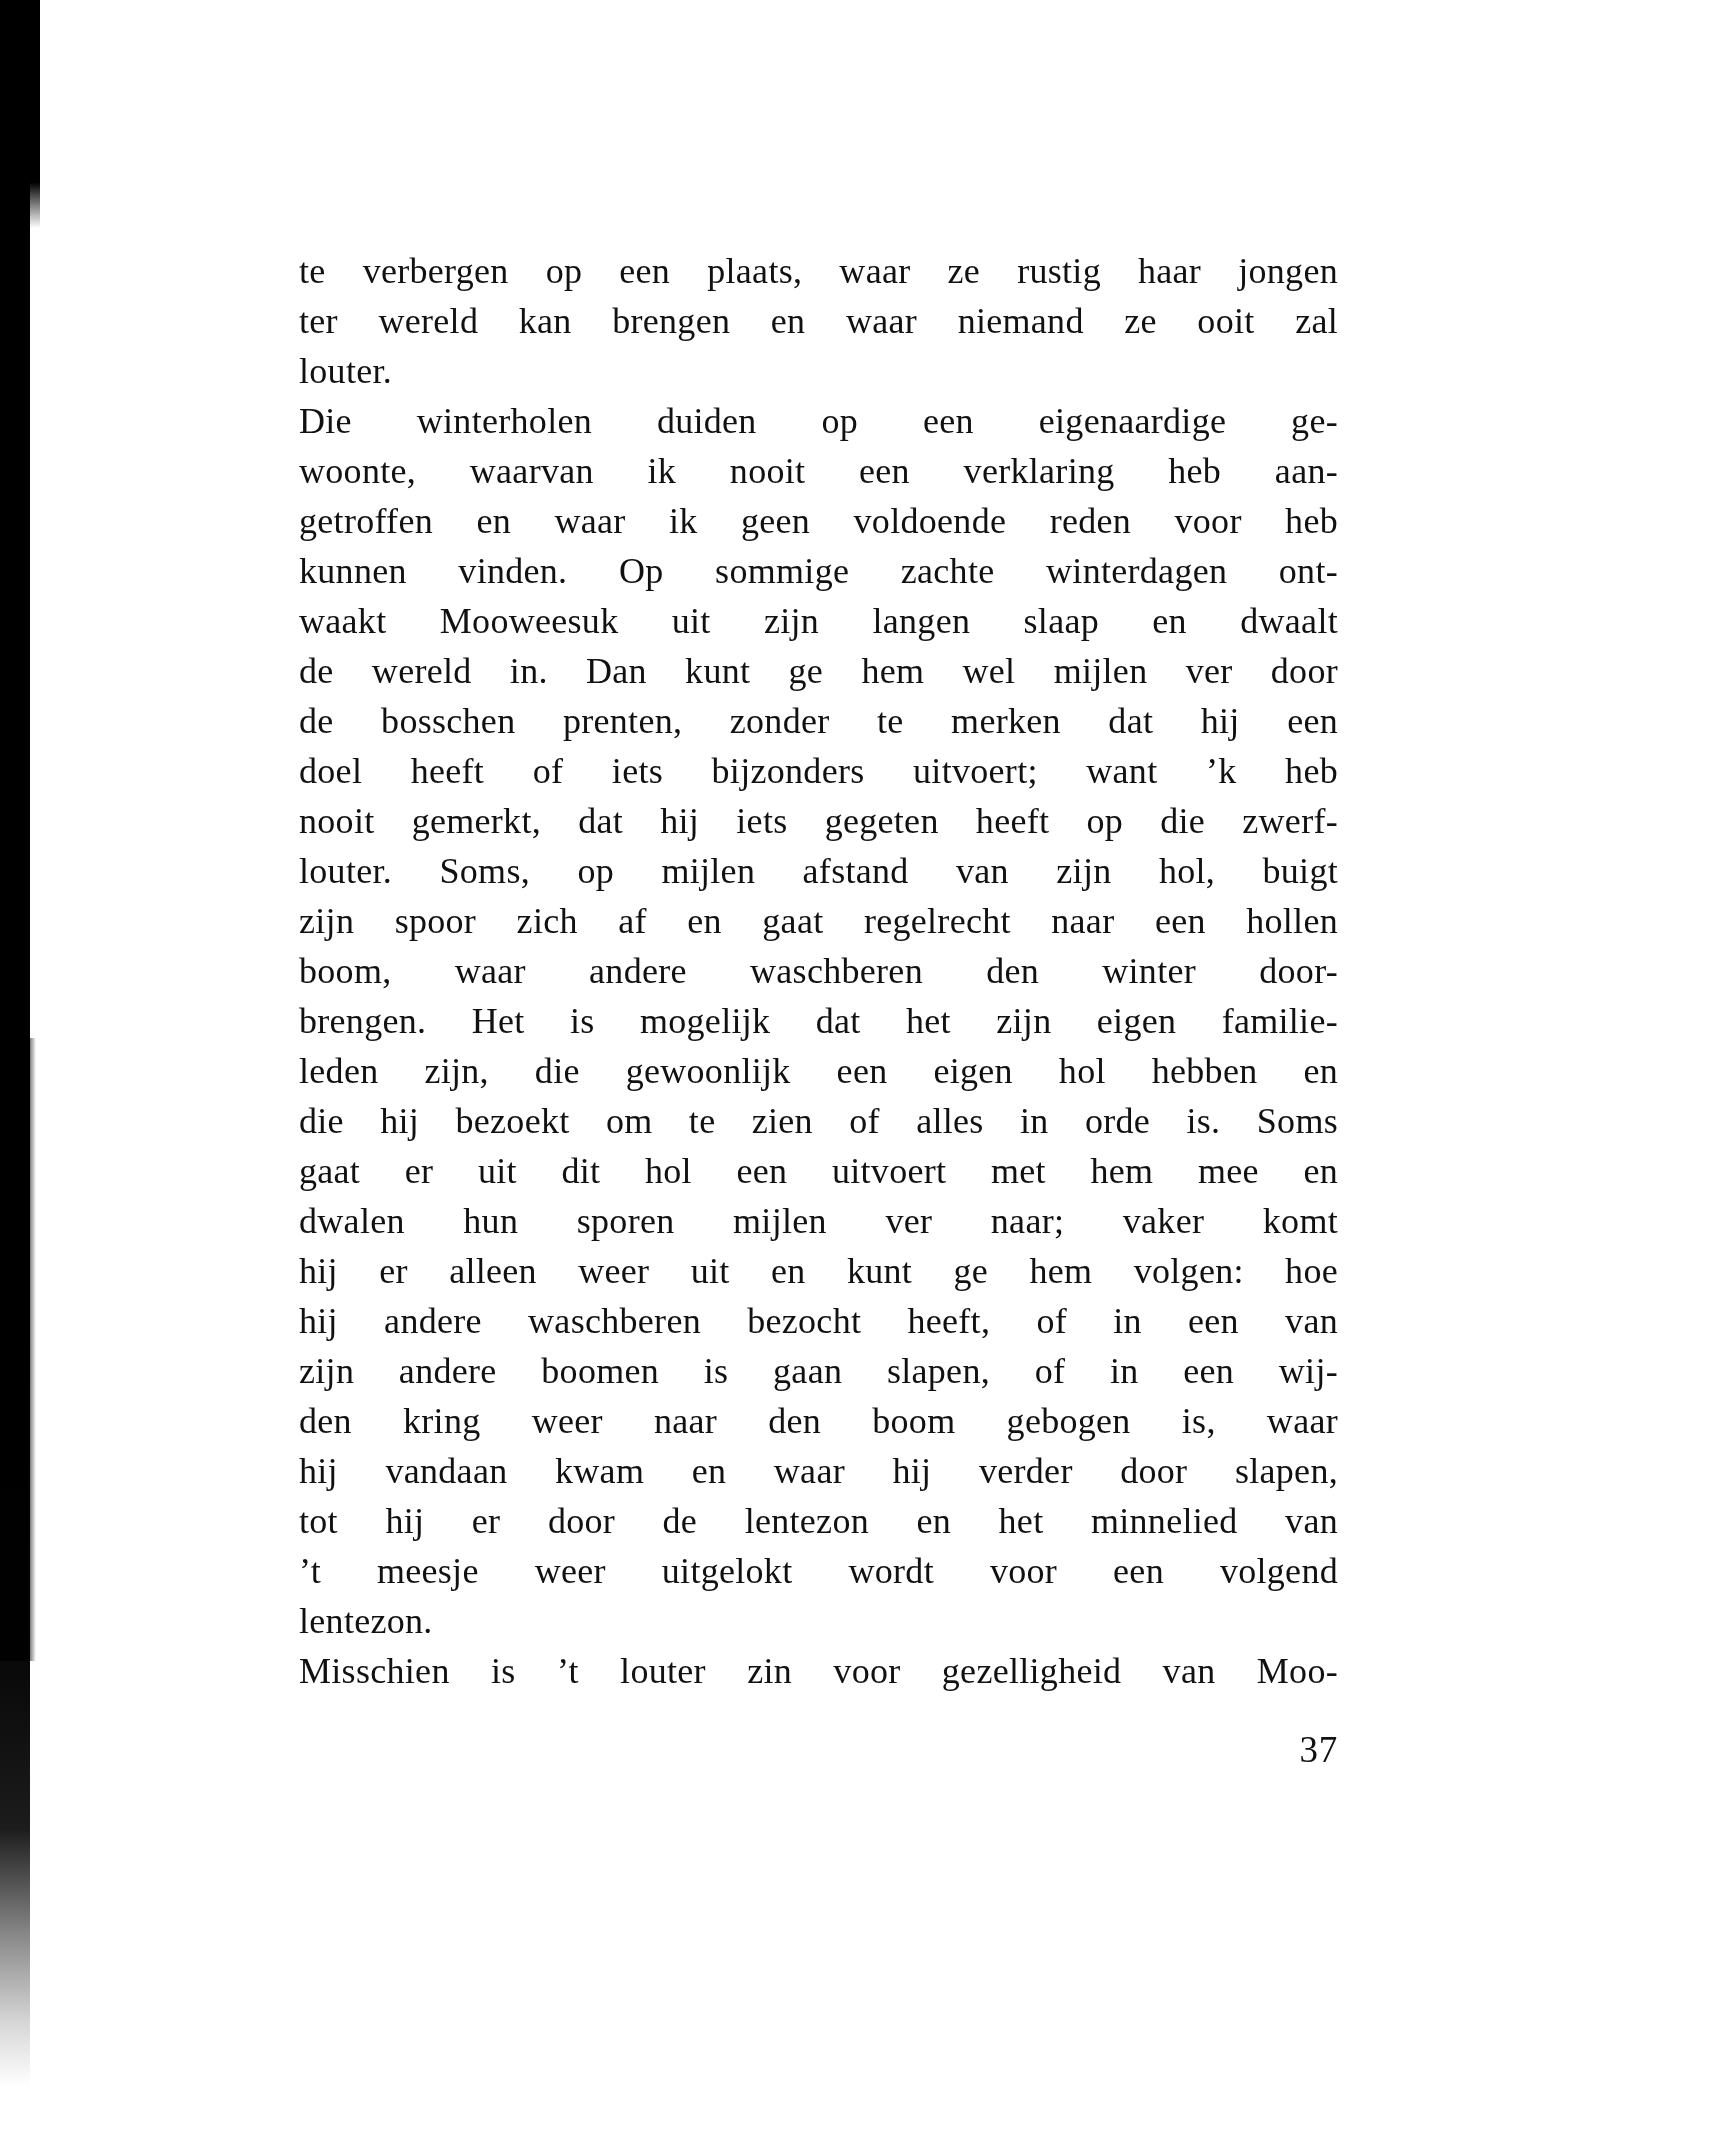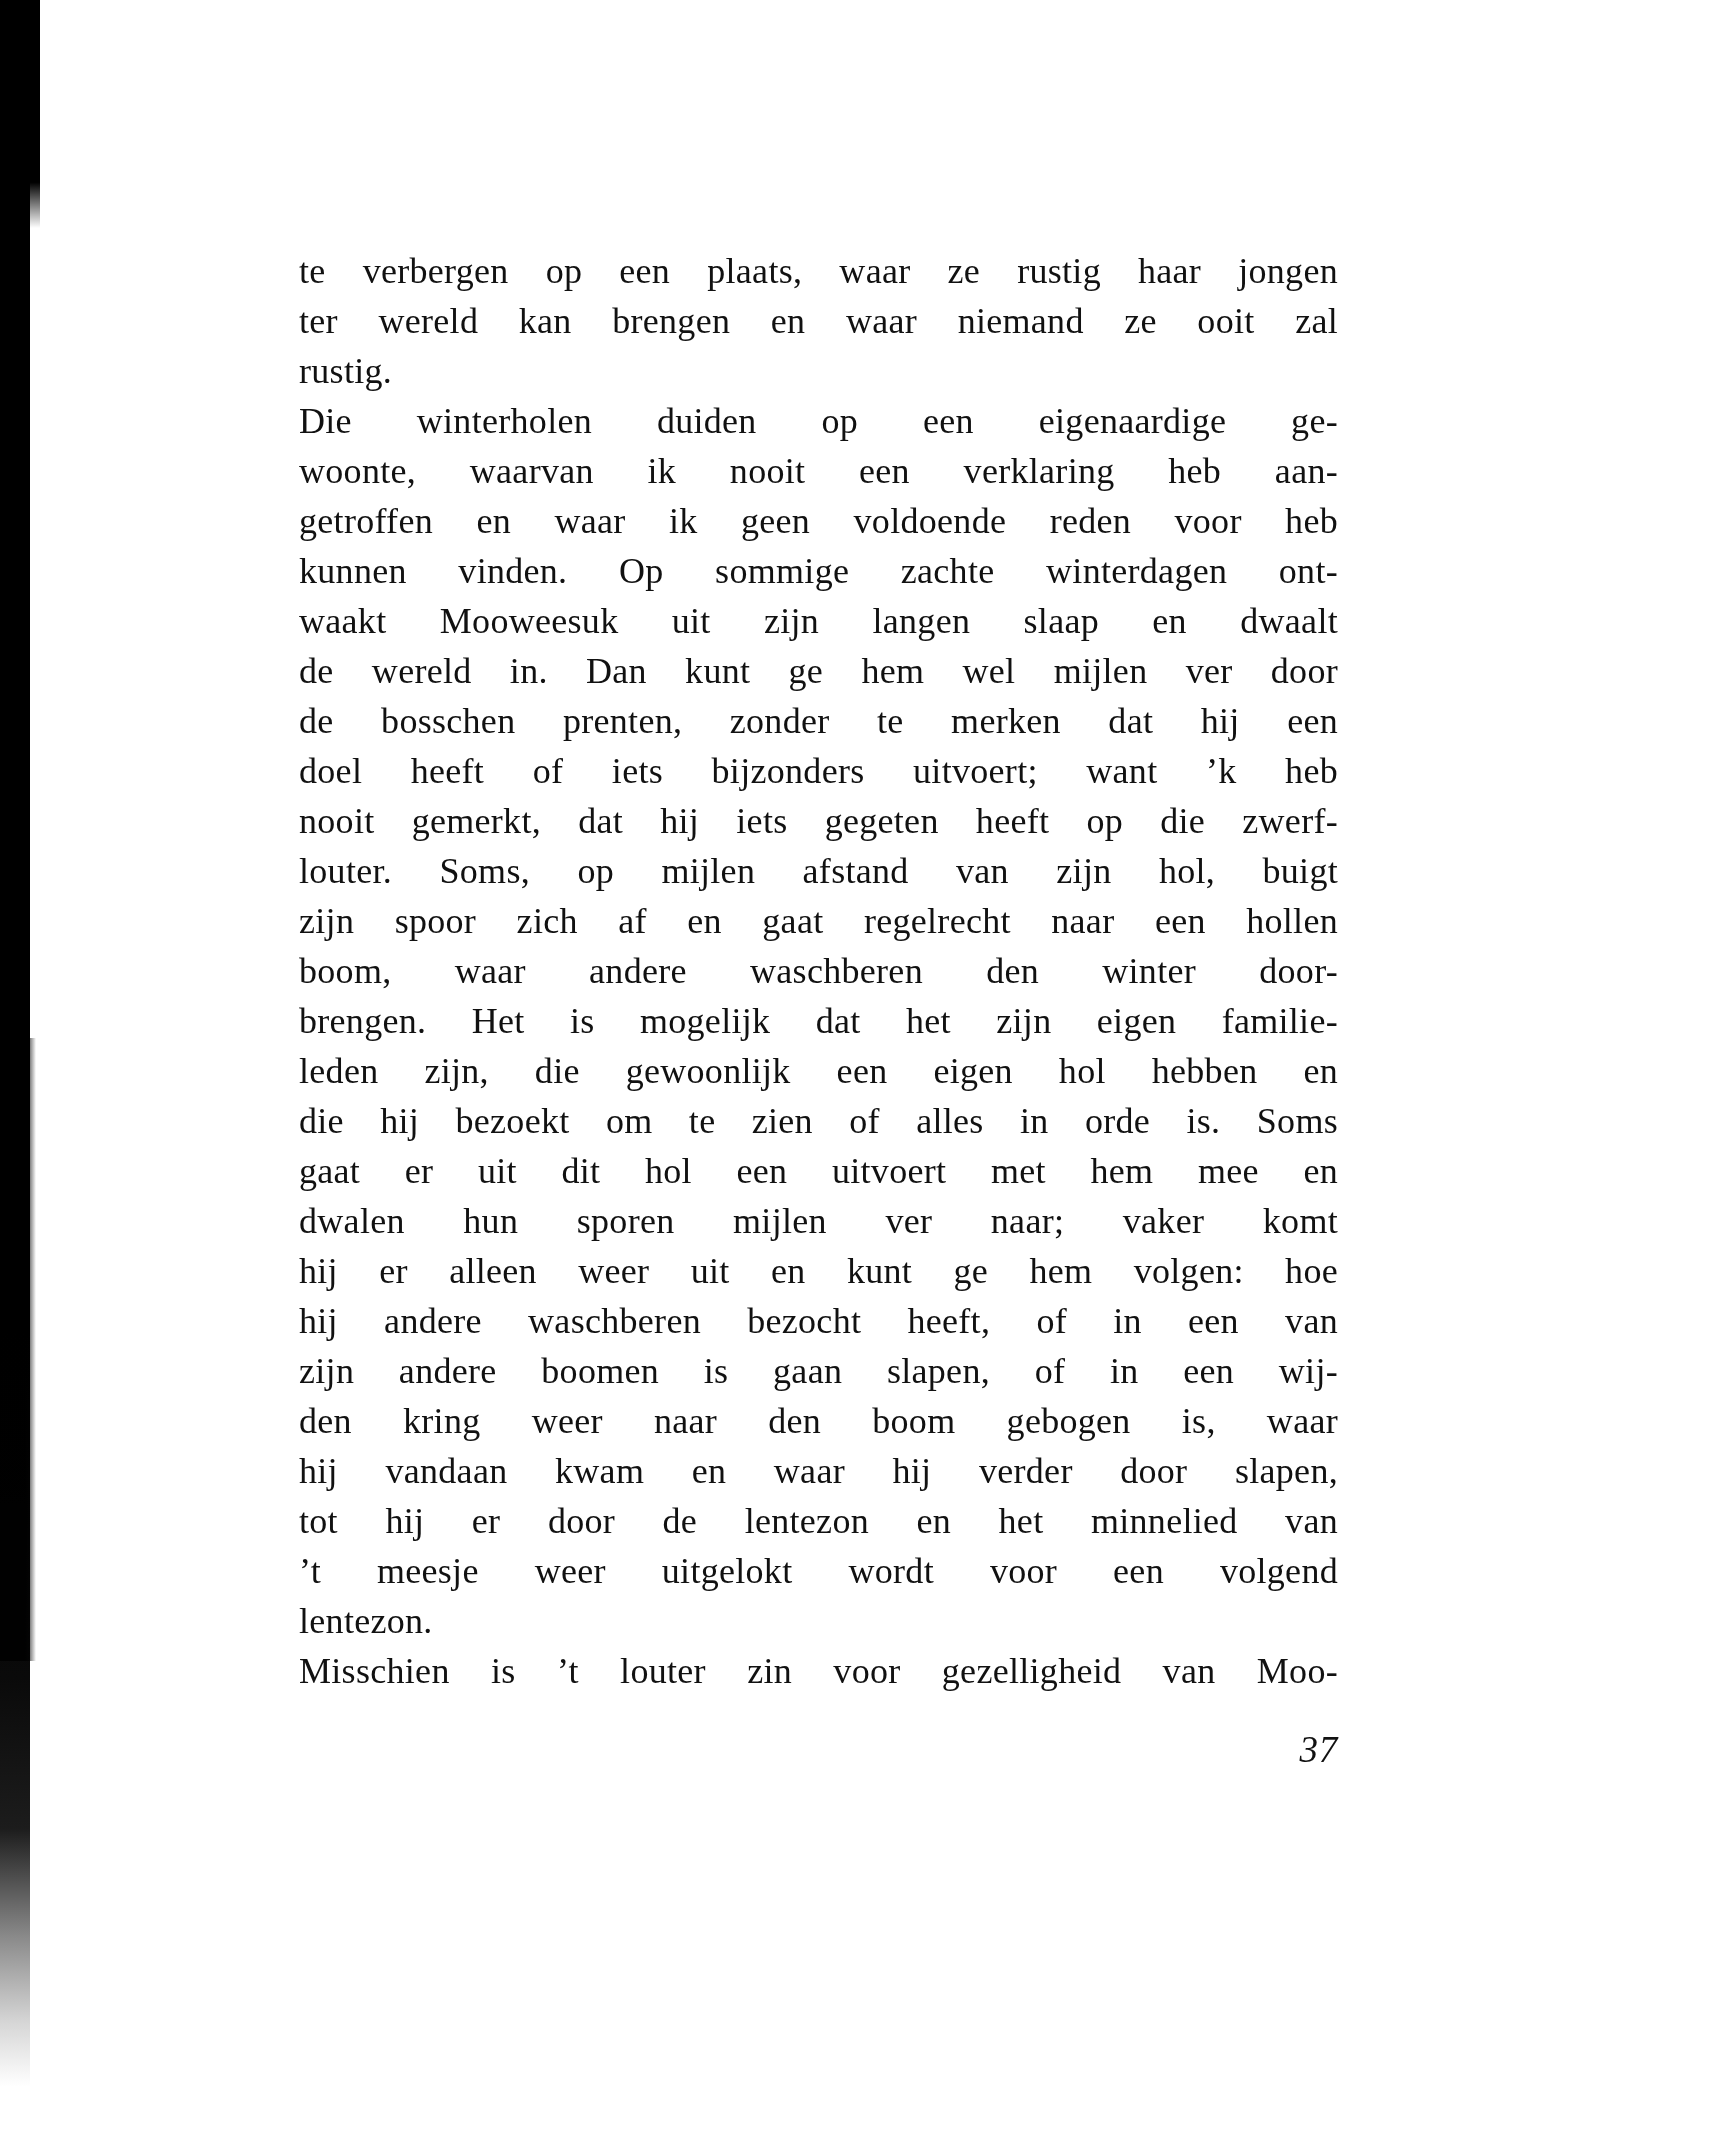--- a/index.html
+++ b/index.html
@@ -70,36 +70,35 @@
   .line.left {
     text-align: left;
     text-align-last: left;
   }
   .page-number {
     font-size: 37px;
     line-height: 50px;
     text-align: right;
     margin-top: 29px;
     letter-spacing: 0.7px;
-    font-style: italic;
   }
 </style>
 </head>
 <body>
 
 <div class="page">
   <div class="binding-shadow"></div>
   <div class="binding-shadow-top"></div>
   <div class="binding-shadow-mid"></div>
 
   <div class="text-block">
     <div id="lines-container">
         <div class="line">te verbergen op een plaats, waar ze rustig haar jongen</div>
         <div class="line">ter wereld kan brengen en waar niemand ze ooit zal</div>
-        <div class="line left">rustig.</div>
+        <div class="line left">louter.</div>
         <div class="line">Die winterholen duiden op een eigenaardige ge-</div>
         <div class="line">woonte, waarvan ik nooit een verklaring heb aan-</div>
         <div class="line">getroffen en waar ik geen voldoende reden voor heb</div>
         <div class="line">kunnen vinden. Op sommige zachte winterdagen ont-</div>
         <div class="line">waakt Mooweesuk uit zijn langen slaap en dwaalt</div>
         <div class="line">de wereld in. Dan kunt ge hem wel mijlen ver door</div>
         <div class="line">de bosschen prenten, zonder te merken dat hij een</div>
         <div class="line">doel heeft of iets bijzonders uitvoert; want ’k heb</div>
         <div class="line">nooit gemerkt, dat hij iets gegeten heeft op die zwerf-</div>
         <div class="line">louter. Soms, op mijlen afstand van zijn hol, buigt</div>

